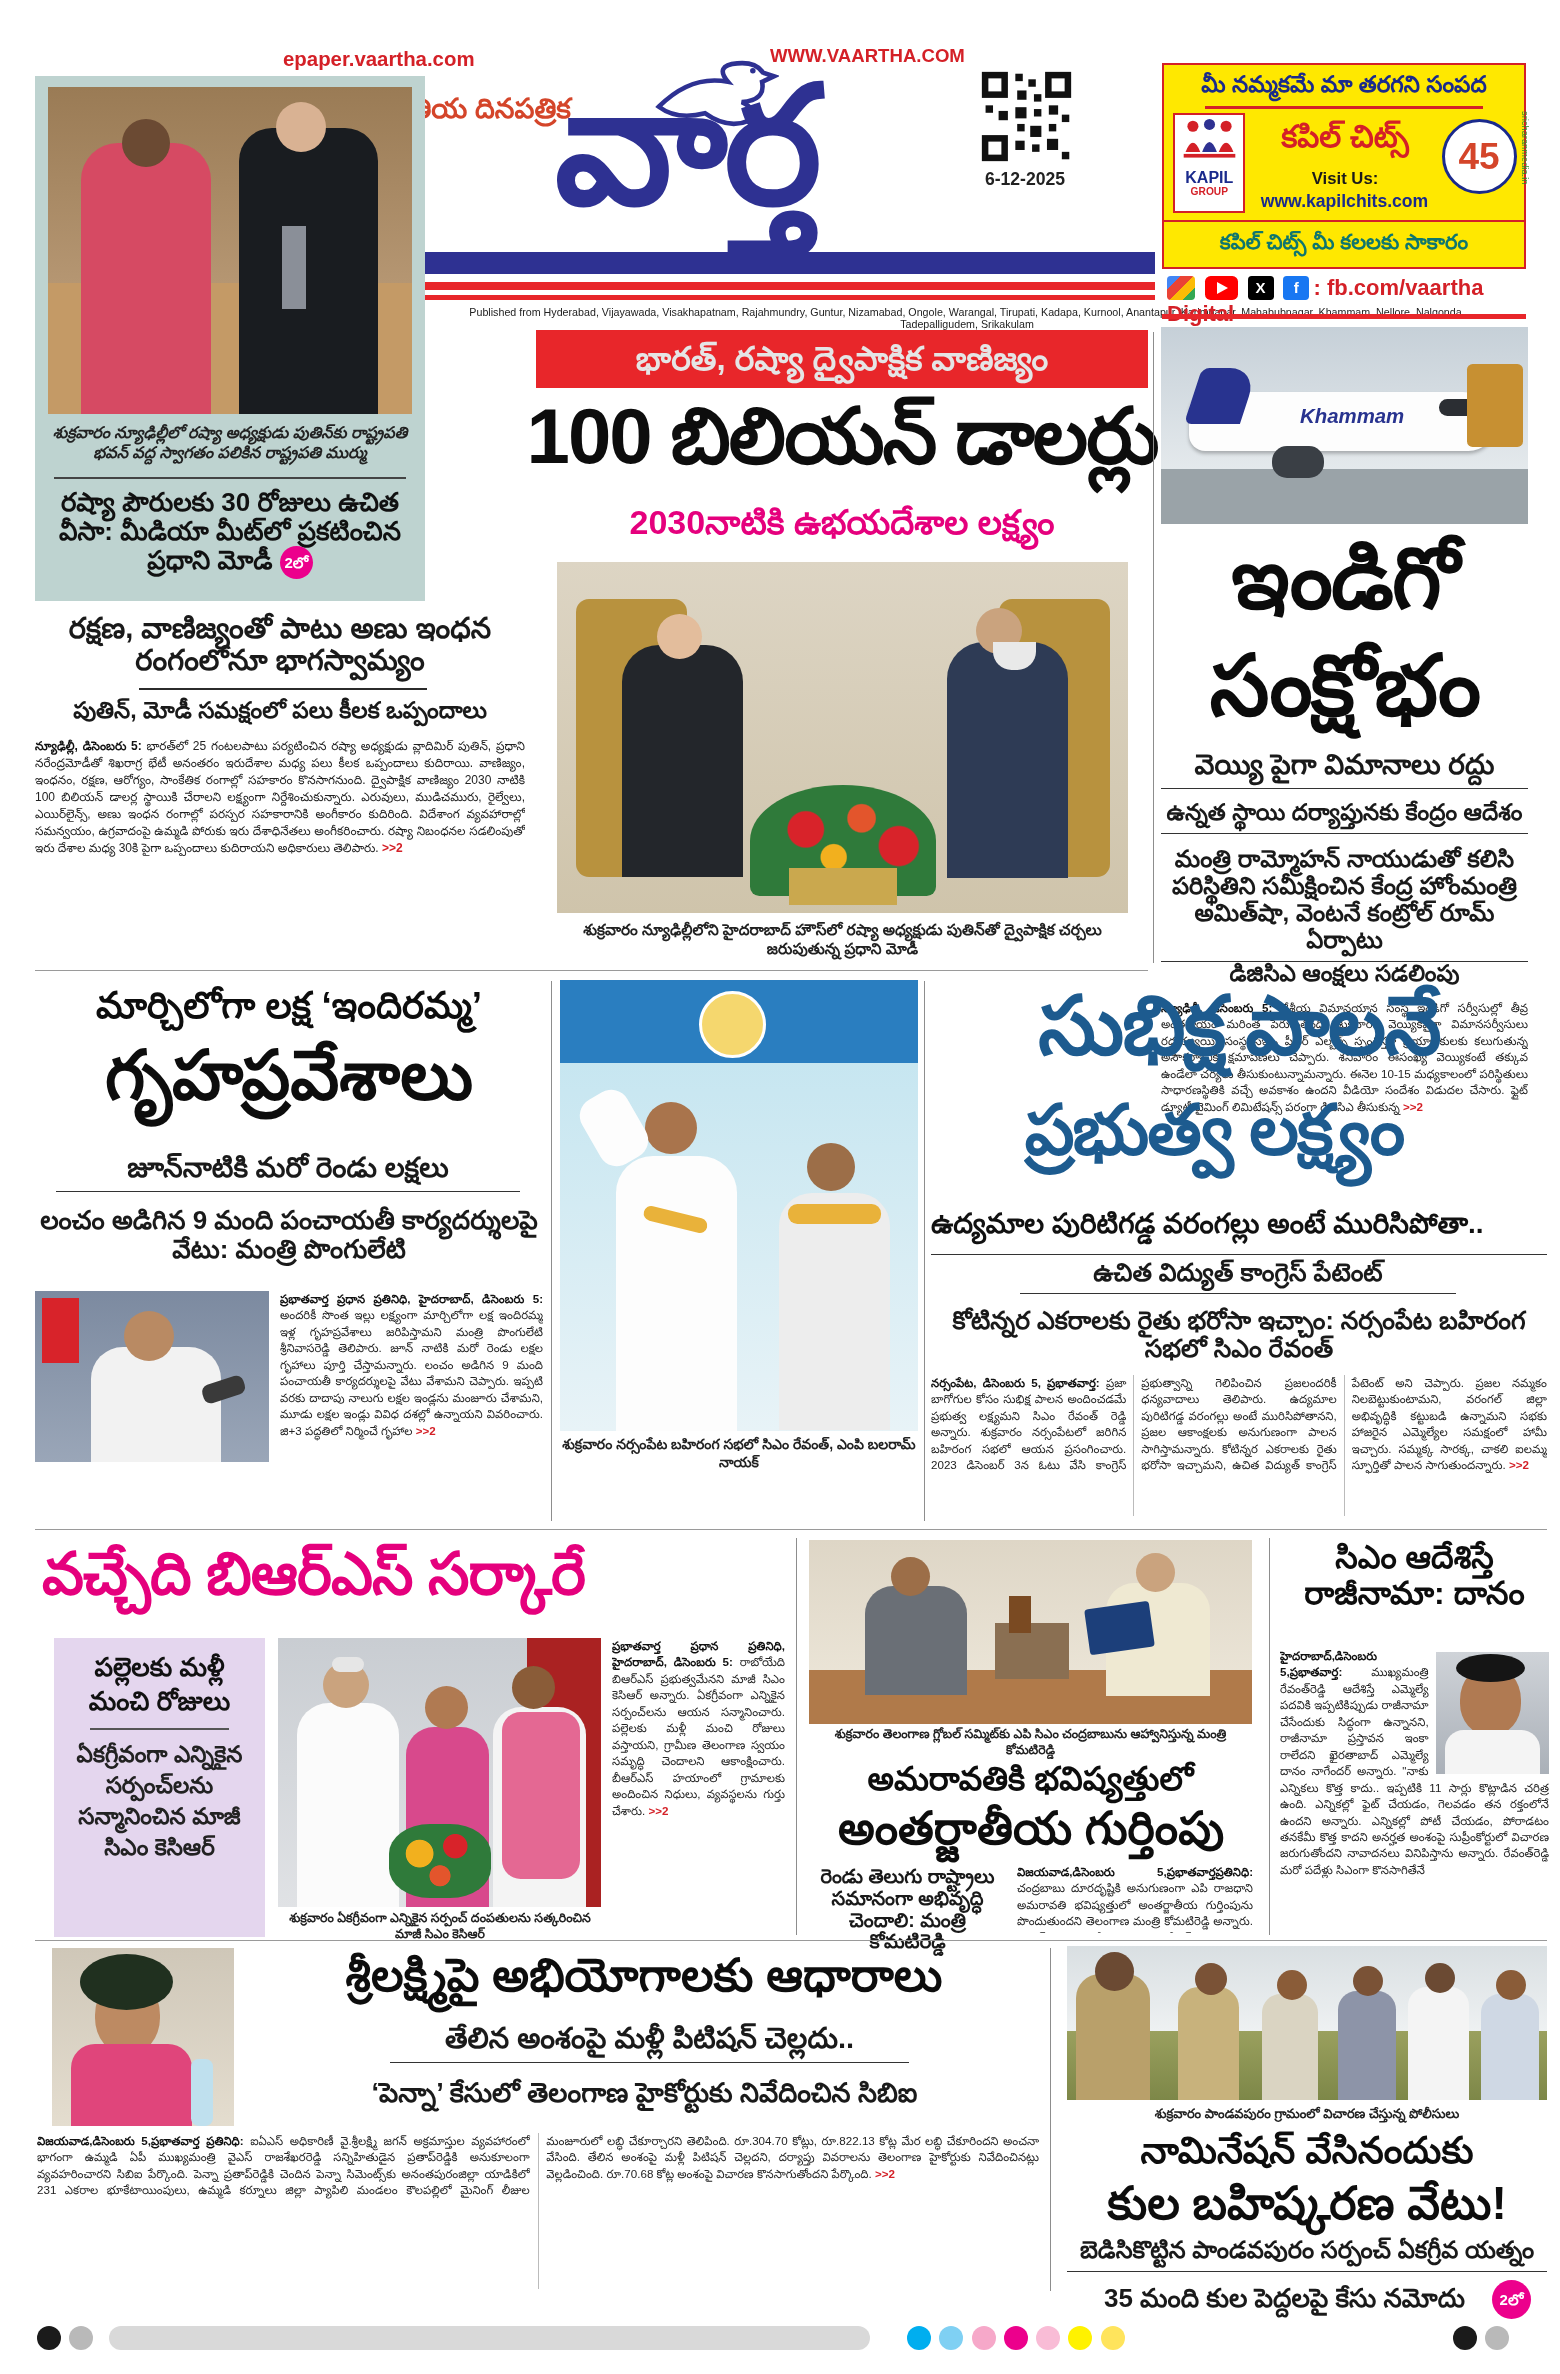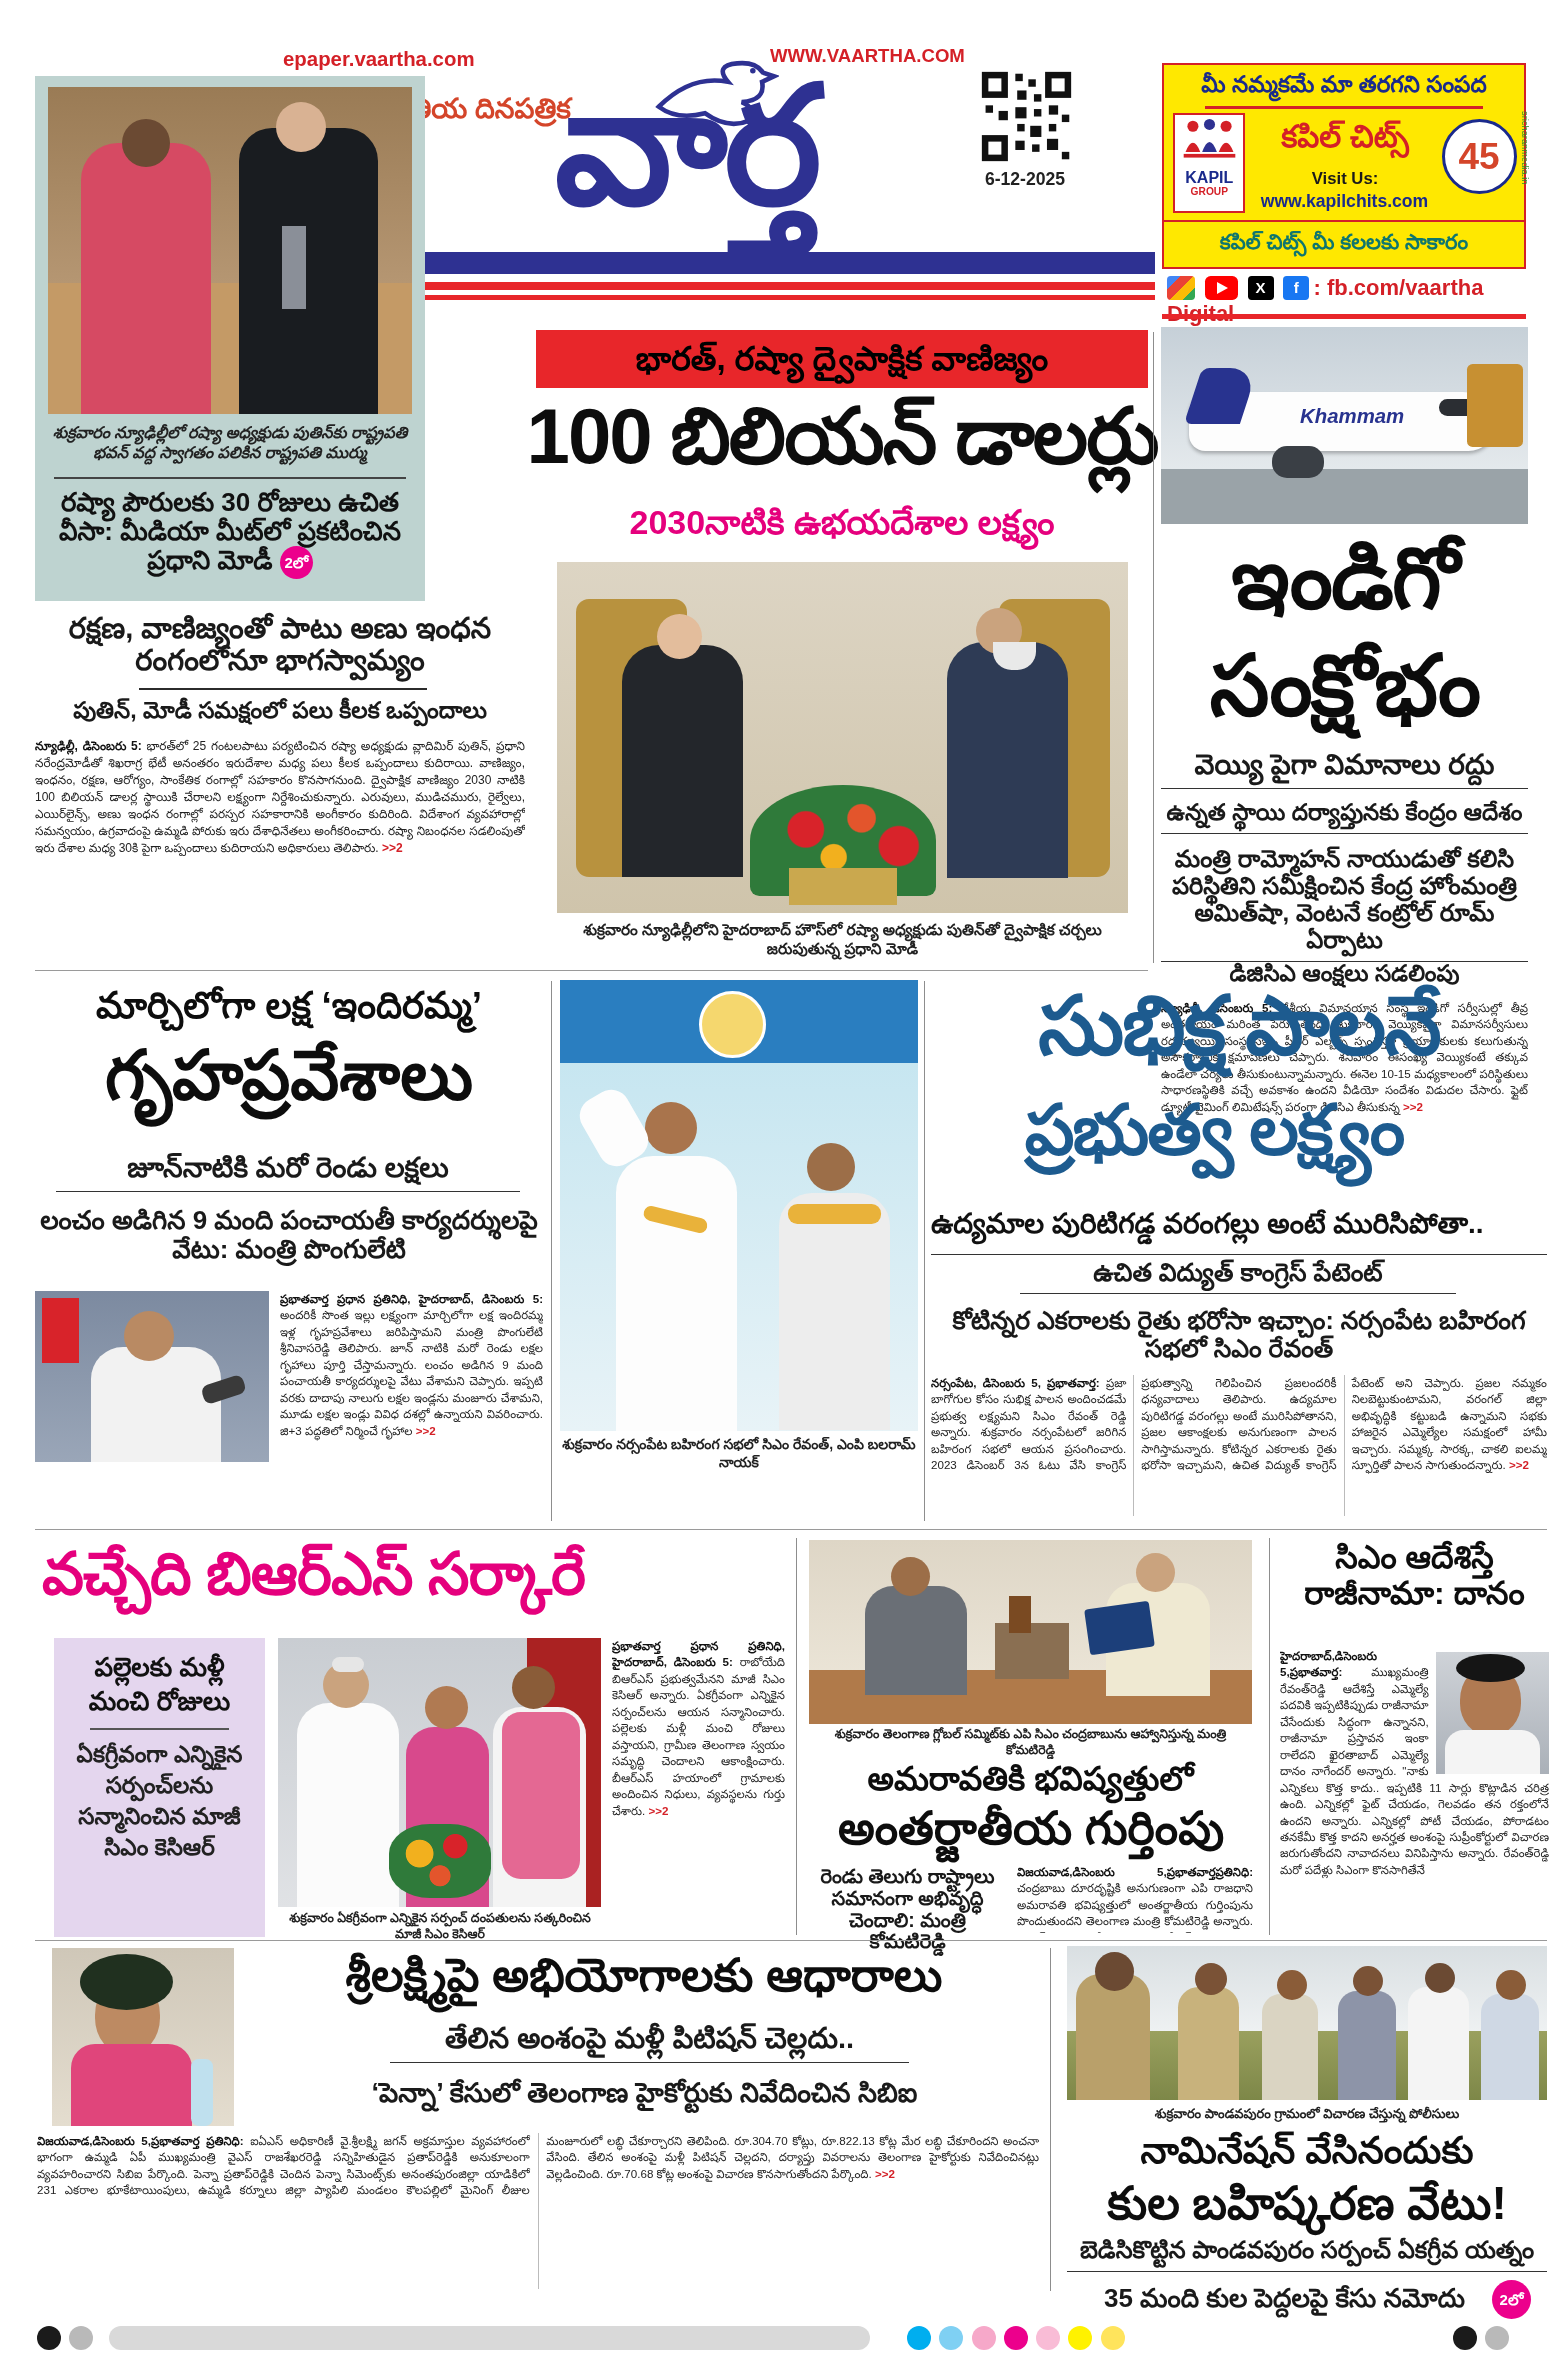--- a/index.html
+++ b/index.html
@@ -65,20 +65,21 @@
       <rect x="56" y="80" width="8" height="8"></rect>
         <rect x="72" y="74" width="12" height="12"></rect>
       <rect x="88" y="88" width="8" height="8"></rect>
     </g>
   </svg>
   <div class="abs" style="left:946px;top:169px;width:158px;text-align:center;font-size:17.6px;font-weight:bold;color:#222;">6-12-2025</div>
 
   <div class="abs" style="left:422px;top:252px;width:733px;height:22px;background:#2e3192;"></div>
   <div class="abs" style="left:422px;top:282px;width:733px;height:8.3px;background:#e8262a;"></div>
   <div class="abs" style="left:422px;top:295px;width:733px;height:4.6px;background:#e8262a;"></div>
+  <div class="abs" style="left:443px;top:306px;width:1048px;font-size:10.7px;color:#222;text-align:center;">Published from Hyderabad,  Vijayawada, Visakhapatnam, Rajahmundry, Guntur, Nizamabad, Ongole, Warangal, Tirupati, Kadapa, Kurnool, Anantapur, Karimnagar, Mahabubnagar, Khammam, Nellore, Nalgonda, Tadepalligudem, Srikakulam</div>
 
   <div class="abs" style="left:1162px;top:63px;width:364px;height:206px;background:#ffe800;border:2.8px solid #d42027;box-sizing:border-box;">
     <div style="text-align:center;font-size:23px;font-weight:bold;color:#1a2a8c;padding-top:5.6px;">మీ నమ్మకమే మా తరగని సంపద</div>
     <div style="margin:3.7px auto 0;width:278px;height:2.8px;background:#d42027;"></div>
     <div style="position:absolute;left:9.3px;top:48px;width:72px;height:100px;background:#fff;border:2.8px solid #d42027;box-sizing:border-box;text-align:center;">
       <svg width="59" height="52" viewBox="0 0 64 56">
         <circle cx="14" cy="12" r="6" fill="#d42027"></circle>
           <path d="M6 40 Q14 20 22 40 Z" fill="#d42027"></path>
         <circle cx="32" cy="10" r="6" fill="#2e3192"></circle>
           <path d="M24 40 Q32 18 40 40 Z" fill="#2e3192"></path>
@@ -132,21 +133,21 @@
 
   <div class="head-c abs" style="left:35px;top:612px;width:490px;font-size:29px;">రక్షణ, వాణిజ్యంతో పాటు అణు ఇంధన రంగంలోనూ భాగస్వామ్యం</div>
   <div class="rule" style="left:139px;top:688px;width:288px;"></div>
   <div class="head-c abs" style="left:35px;top:698px;width:490px;font-size:23px;">పుతిన్, మోడీ సమక్షంలో పలు కీలక ఒప్పందాలు</div>
   <div class="body-txt abs" style="left:35px;top:738px;width:490px;height:137px;overflow:hidden;">
     <b>న్యూఢిల్లీ, డిసెంబరు 5:</b>
     <span>భారత్‌లో 25 గంటలపాటు పర్యటించిన రష్యా అధ్యక్షుడు వ్లాదిమిర్ పుతిన్, ప్రధాని నరేంద్రమోడీతో శిఖరాగ్ర భేటీ అనంతరం ఇరుదేశాల మధ్య పలు కీలక ఒప్పందాలు కుదిరాయి. వాణిజ్యం, ఇంధనం, రక్షణ, ఆరోగ్యం, సాంకేతిక రంగాల్లో సహకారం కొనసాగనుంది. ద్వైపాక్షిక వాణిజ్యం 2030 నాటికి 100 బిలియన్ డాలర్ల స్థాయికి చేరాలని లక్ష్యంగా నిర్దేశించుకున్నారు. ఎరువులు, ముడిచమురు, రైల్వేలు, ఎయిర్‌లైన్స్, అణు ఇంధన రంగాల్లో పరస్పర సహకారానికి అంగీకారం కుదిరింది. విదేశాంగ వ్యవహారాల్లో సమన్వయం, ఉగ్రవాదంపై ఉమ్మడి పోరుకు ఇరు దేశాధినేతలు అంగీకరించారు. రష్యా నిబంధనల సడలింపుతో ఇరు దేశాల మధ్య 30కి పైగా ఒప్పందాలు కుదిరాయని అధికారులు తెలిపారు. </span>
     <span class="jump">&gt;&gt;2</span>
   </div>
 
-  <div class="abs" style="left:536px;top:330px;width:612px;height:58px;background:#e8262a;color:#000000;
+  <div class="abs" style="left:536px;top:330px;width:612px;height:58px;background:#e8262a;color:#e5e5e5;
        font-size:33px;font-weight:bold;text-align:center;line-height:58px;">భారత్, రష్యా ద్వైపాక్షిక వాణిజ్యం</div>
   <div class="head-c abs" style="left:525px;top:393px;width:634px;font-size:78px;letter-spacing:-1.9px;color:#0d0d0d;">100 బిలియన్ డాలర్లు</div>
   <div class="head-c abs" style="left:536px;top:503px;width:612px;font-size:34px;color:#e5007d;">2030నాటికి ఉభయదేశాల లక్ష్యం</div>
 
   <div class="photo" style="left:557px;top:562px;width:571px;height:351px;">
     <div style="left:0;top:0;width:100%;height:100%;background:linear-gradient(#ddd5c4,#cfc4ab);"></div>
     <div style="left:18.6px;top:37px;width:111px;height:278px;background:#b8923e;border-radius:13px;"></div>
     <div style="left:442px;top:37px;width:111px;height:278px;background:#b8923e;border-radius:13px;"></div>
     <div style="left:65px;top:83px;width:121px;height:232px;background:#23262b;border-radius:37px 37px 0 0;"></div>
     <div style="left:100px;top:52px;width:45px;height:45px;border-radius:50%;background:#e3bd9c;"></div>

